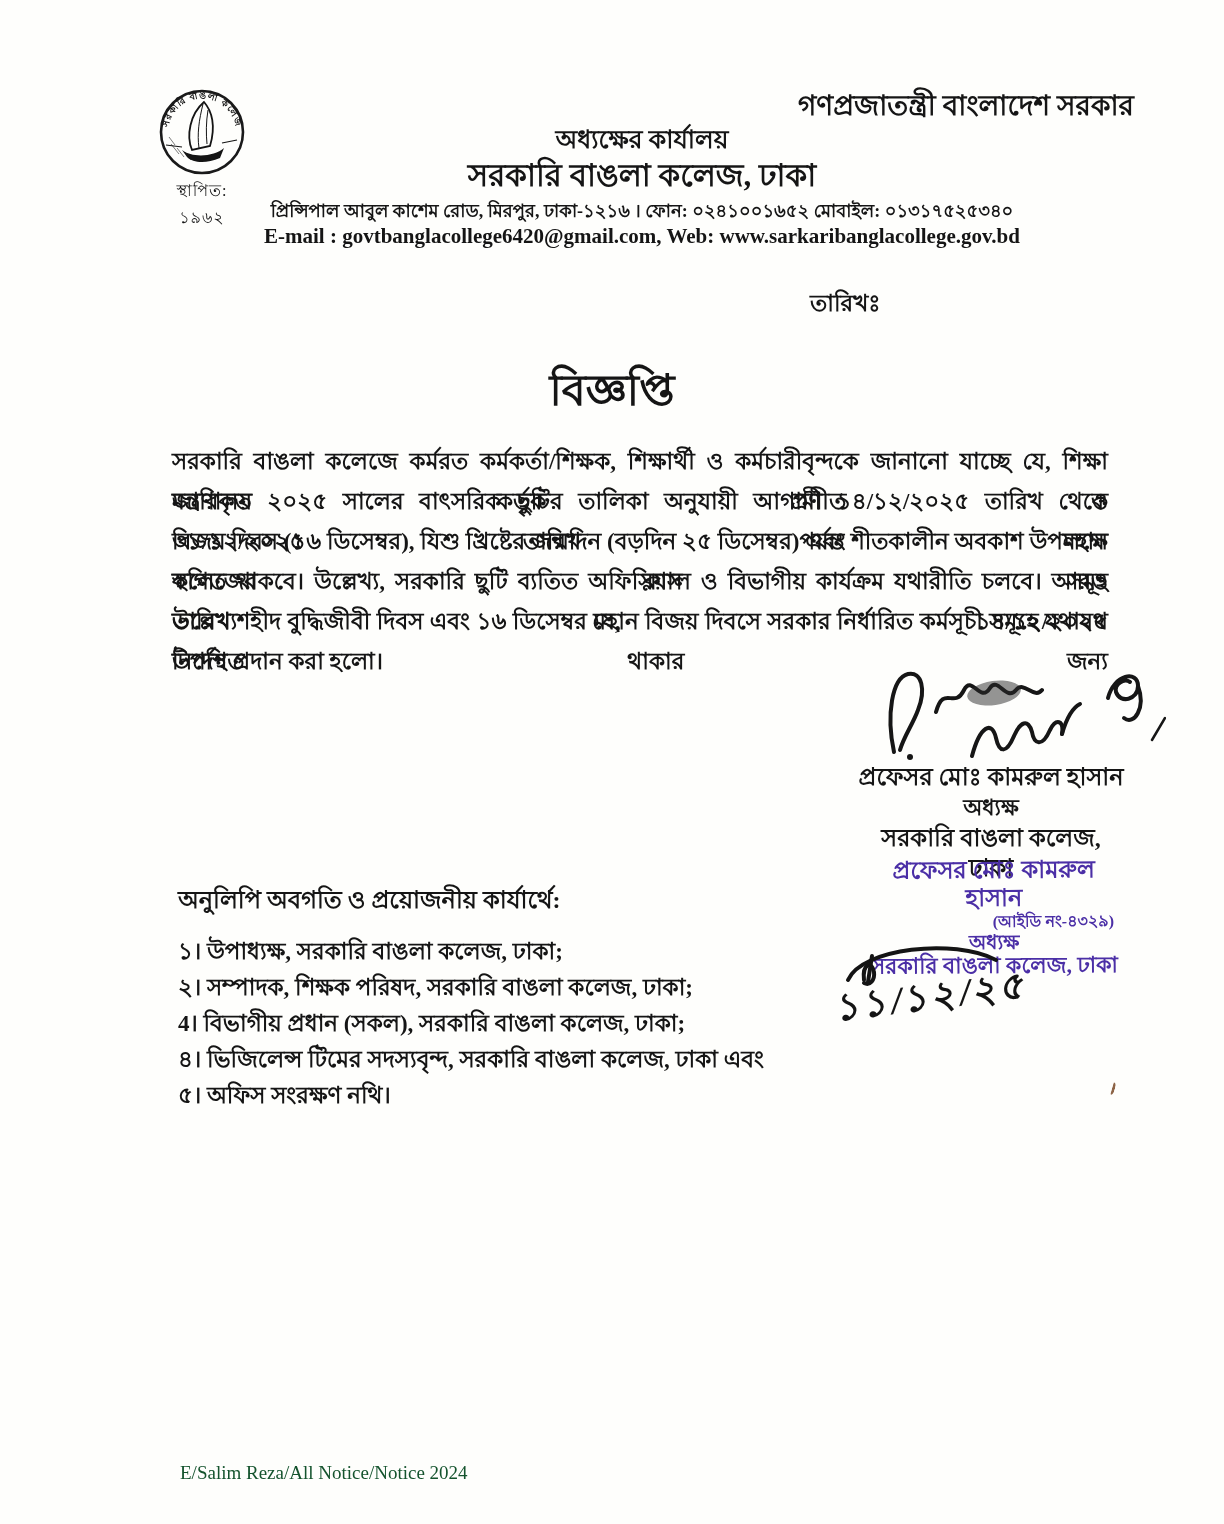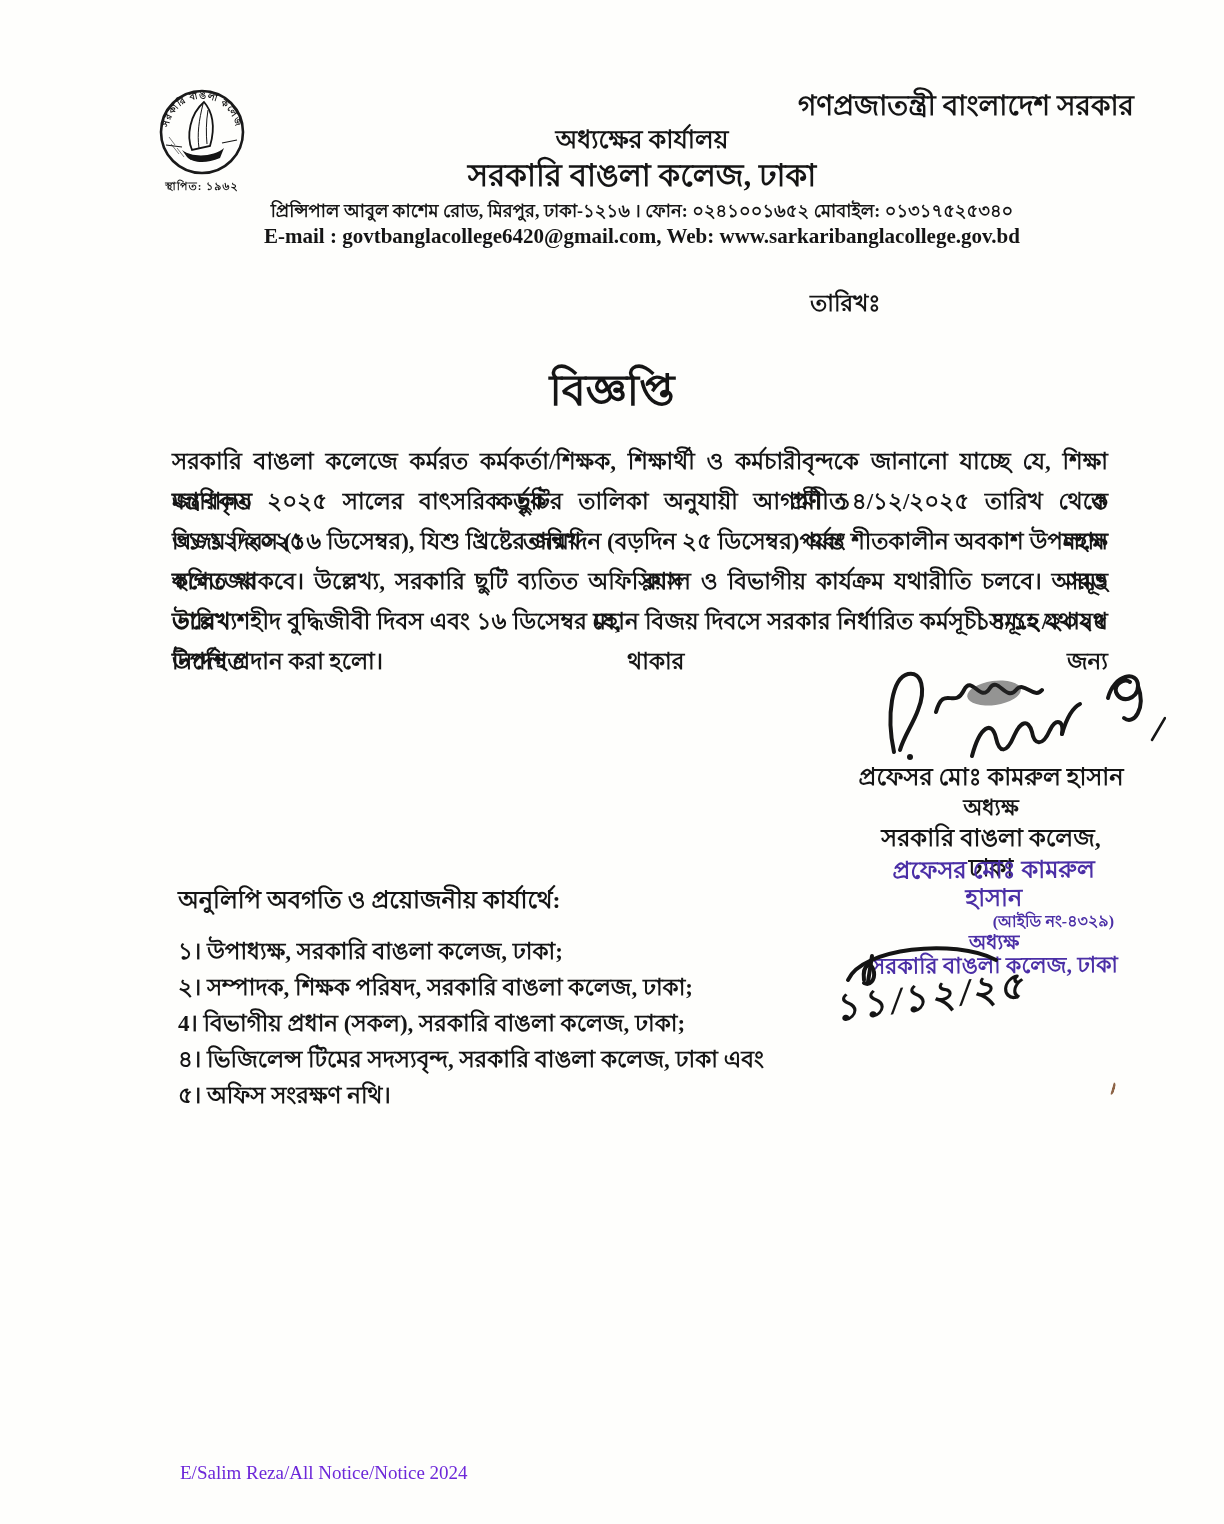--- a/index.html
+++ b/index.html
@@ -5,21 +5,21 @@
   * { margin:0; padding:0; box-sizing:border-box; }
   html,body { background:#e9e9e9; }
   .page {
     position:relative; width:1224px; height:1524px;
     background:#fefefc; color:#151515; overflow:hidden;
     font-family:"Liberation Serif", serif;
   }
   
   .seal { position:absolute; left:158px; top:88px; width:88px; text-align:center; }
   .seal svg { display:block; margin:0 auto; }
-  .seal-established { font-size:11px; font-weight:bold; margin-top:2px; letter-spacing:1px; }
+  .seal-established { font-size:16px; font-weight:normal; margin-top:2px; letter-spacing:1px; }
   .ring-text { font-size:9.5px; font-weight:bold; fill:#141414; letter-spacing:1px; }
   
   .letterhead { position:absolute; left:150px; right:90px; top:88px; text-align:center; }
   .lh-govt    { font-size:28px; font-weight:bold; line-height:36px;text-align:right; }
   .lh-office  { font-size:25px; font-weight:bold; line-height:32px; }
   .lh-college { font-size:31px; font-weight:bold; line-height:40px; }
   .lh-address { font-size:18px; font-weight:bold; line-height:24px; margin-top:3px; }
   .lh-email   { font-size:21px; font-weight:bold; line-height:27px; }
   
   .date-block { position:absolute; left:810px; top:281px; display:flex; align-items:flex-start; gap:2px;
@@ -52,21 +52,21 @@
   .hand-digits { position:absolute; left:2px; top:30px; font-size:38px; font-weight:bold;
                  color:#141414; transform:rotate(-7deg) skewX(-10deg); letter-spacing:3px;
                  white-space:nowrap; }
   
   .distribution { position:absolute; left:178px; top:884px; font-size:23px; font-weight:600; }
   .dist-heading { font-size:24px; font-weight:bold; line-height:32px; margin-bottom:18px; }
   .dist-item { line-height:36px; white-space:nowrap; }
   
   .speck { position:absolute; left:1110px; top:1082px; width:5px; height:13px;
            border-right:3px solid #7a4a28; border-radius:50%; transform:rotate(16deg); opacity:.85; }
-  .footer { position:absolute; left:180px; top:1462px; font-size:19px; color:#6d28d9; }
+  .footer { position:absolute; left:180px; top:1462px; font-size:19px; color:#14532d; }
 </style>
 </head>
 <body>
 
 <div class="page">
 
   <div class="seal">
     <svg width="88" height="88" viewBox="0 0 88 88">
       <circle cx="44" cy="44" r="41" fill="none" stroke="#1a1a1a" stroke-width="2.6"></circle>
       <path id="ringArc" d="M 12,56 A 34,34 0 1 1 76,56" fill="none"></path>

